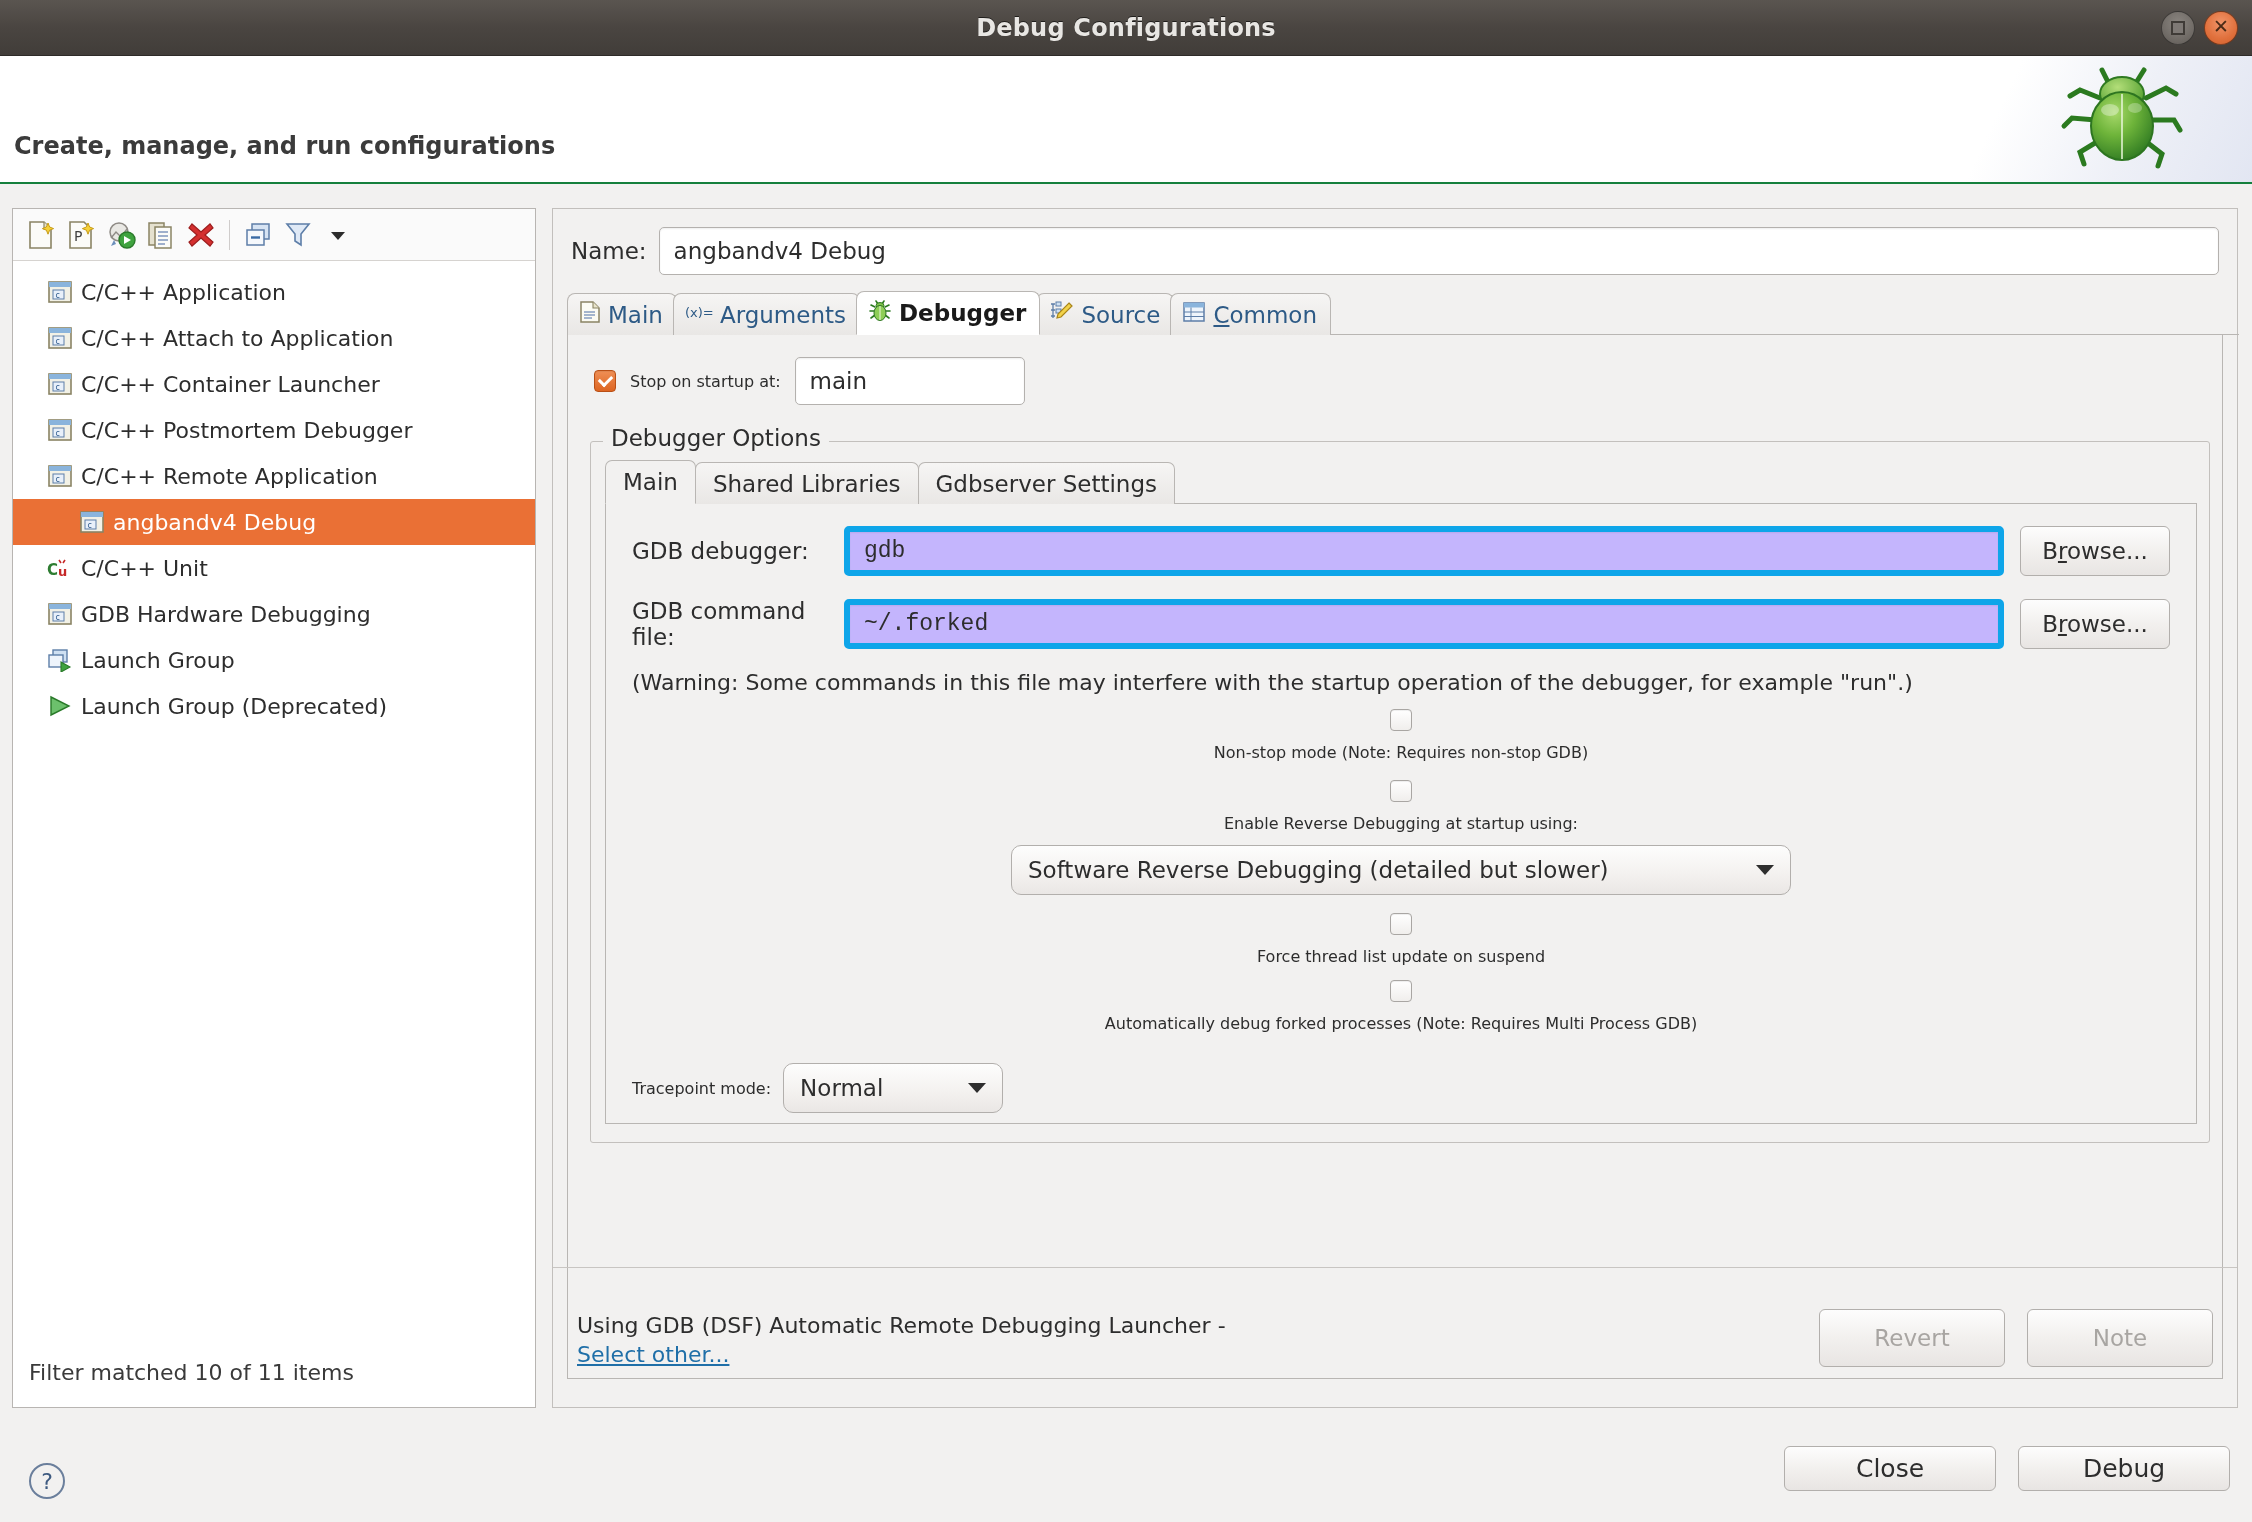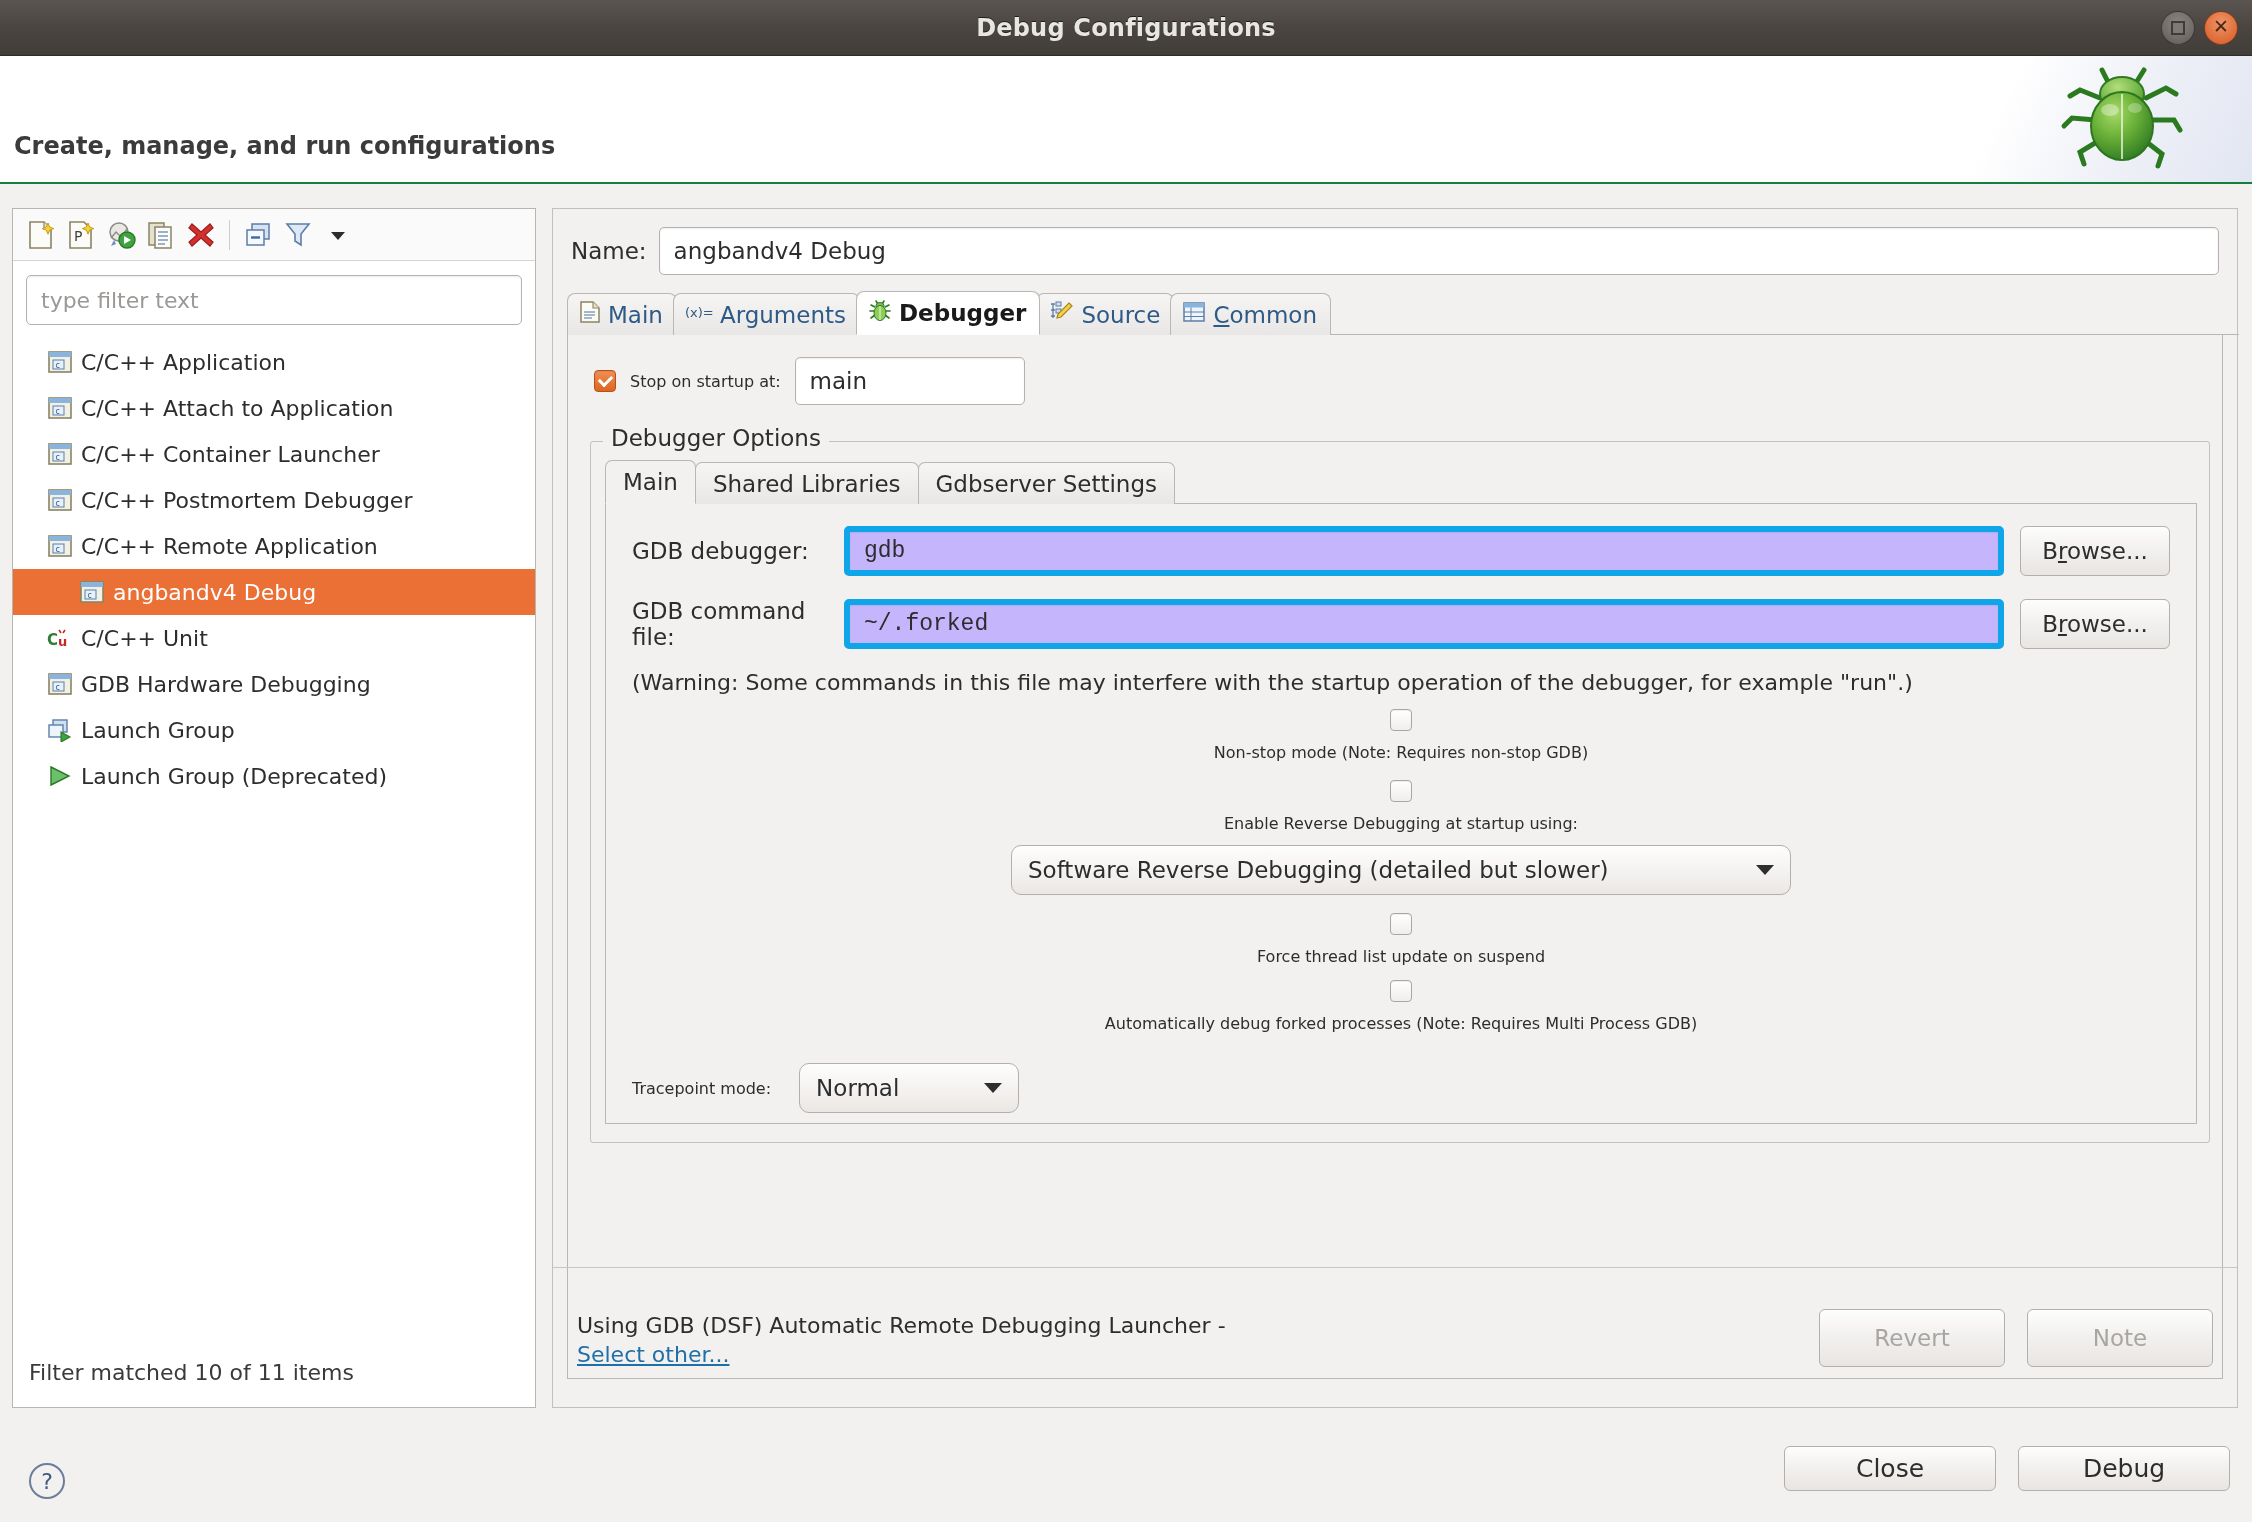--- a/index.html
+++ b/index.html
@@ -283,21 +283,21 @@
     background: linear-gradient(to bottom, #fdfdfd 0%, #f4f2f0 55%, #eae7e5 100%);
     border: 1px solid #b2afac; border-radius: 10px;
     font-size: 23px; color: #2d2d2d;
   }
   .caret {
     width: 0; height: 0; flex: none;
     border-left: 9px solid transparent; border-right: 9px solid transparent;
     border-top: 10px solid #2e2e2e;
   }
   .trace-row {
-    display: flex; align-items: center; gap: 28px;
+    display: flex; align-items: center; gap: 12px;
     padding: 0 26px; margin-top: 30px;
   }
 
   
   .panel-footer {
     position: absolute; left: 0; bottom: 0; width: 100%;
     border-top: 1px solid #c8c5c2;
     height: 140px;
     display: flex; align-items: center; justify-content: space-between;
     padding: 0 24px 0 24px;
@@ -430,23 +430,20 @@
           <path d="M3,4 h22 l-8,10 v11 l-6,-4 v-7 z" fill="#dfe9f6" stroke="#5d7ea8" stroke-width="1.6"></path>
         </svg>
       </div>
       <div class="tb-icon">
         <svg width="24" height="24" viewBox="0 0 24 24">
           <path d="M5,9 L19,9 L12,17 z" fill="#2c2c2c"></path>
         </svg>
       </div>
     </div>
 
-    <div class="filter-box">
-      <span class="ph">type filter text</span>
-    </div>
 
     <div class="tree">
 
       <div class="tree-row">
           <div class="tree-item">
         <span class="tree-icon">
           <svg width="26" height="24" viewBox="0 0 26 24">
                 <rect x="2" y="2" width="22" height="20" fill="#f2f1e6" stroke="#8a8464" stroke-width="1.6"></rect>
                 <rect x="2" y="2" width="22" height="5" fill="#8ab4dc"></rect>
                 <rect x="6" y="10" width="11" height="9" fill="#e8f0fa" stroke="#5d7ea8" stroke-width="1"></rect>

